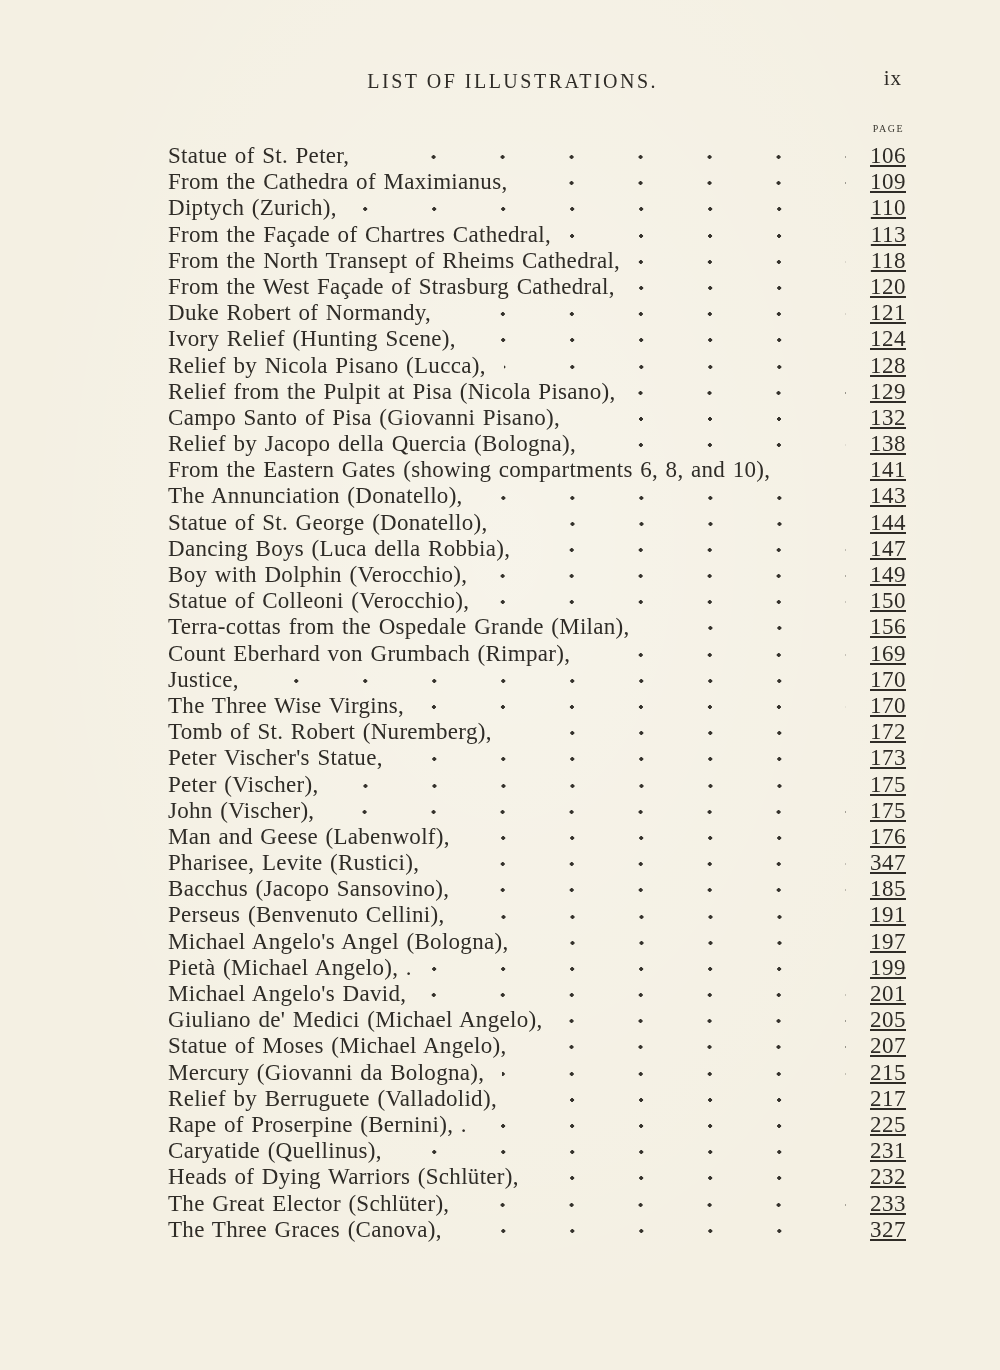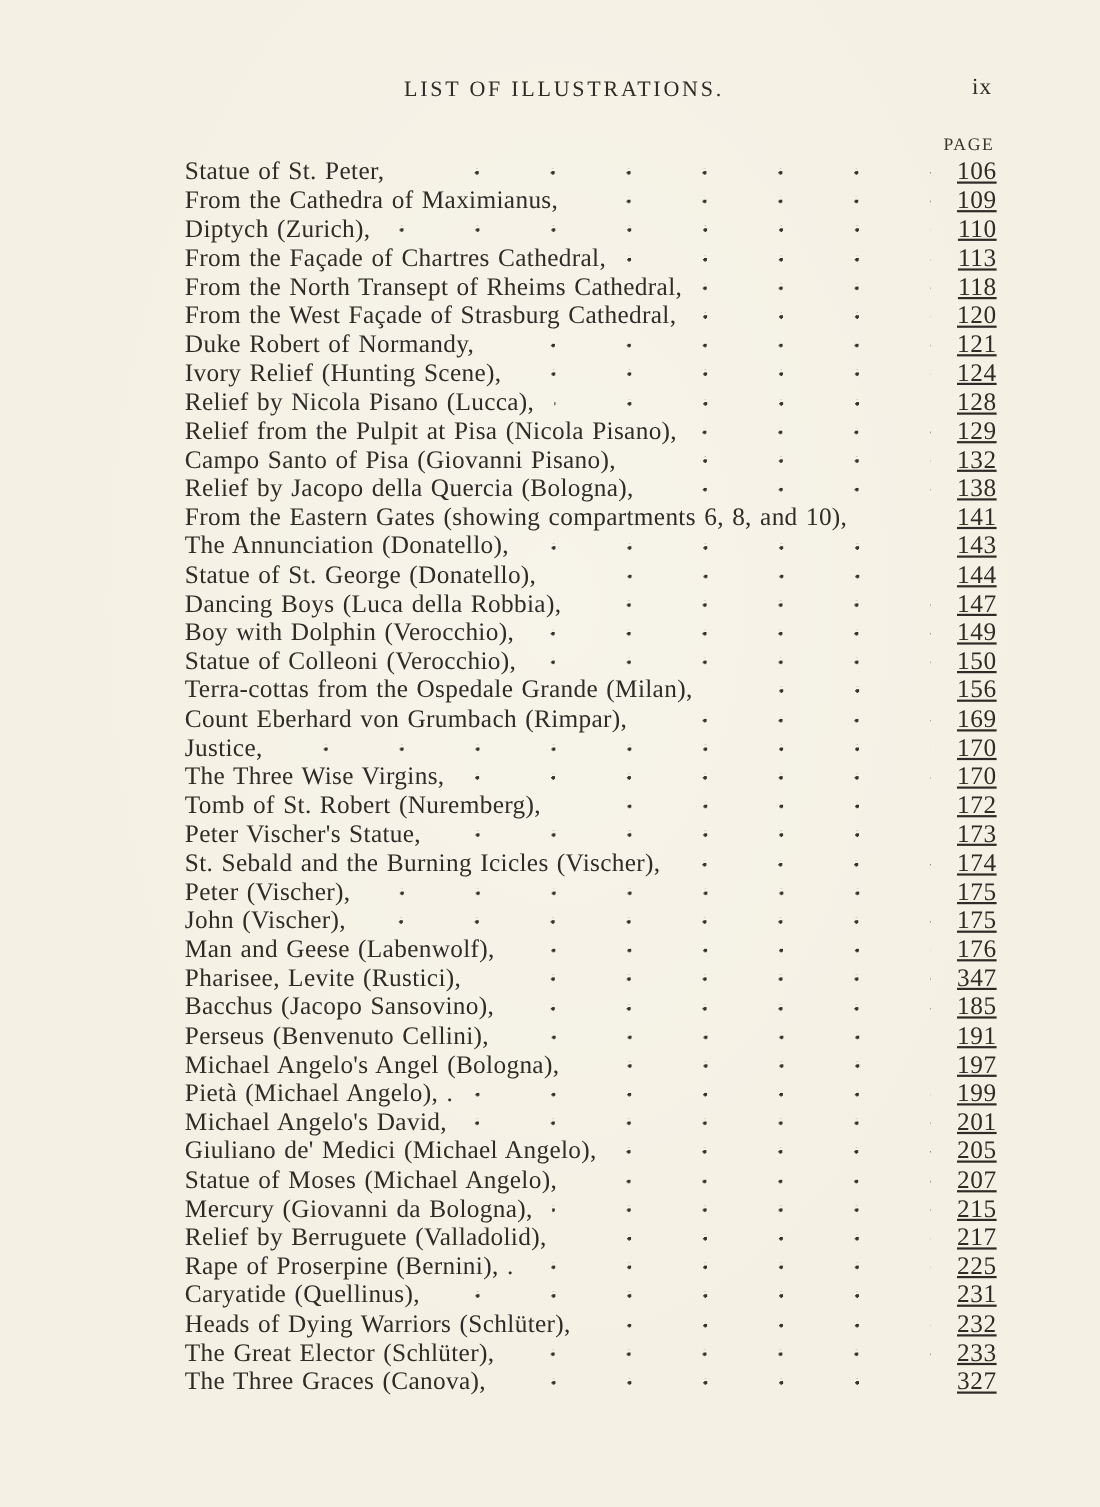--- a/index.html
+++ b/index.html
@@ -45,21 +45,21 @@
     position: absolute;
     right: 2px;
     top: -4px;
     font-size: 21px;
     letter-spacing: 1px;
   }
   .col-label {
     position: absolute;
     top: 123px;
     right: 108px;
-    font-size: 16px;
+    font-size: 10px;
     letter-spacing: 1.5px;
     color: #3a372f;
   }
   .entries {
     position: absolute;
     top: 143px;
     left: 168px;
     right: 106px;
   }
   .row {
@@ -218,25 +218,20 @@
         <span class="title">Tomb of St. Robert (Nuremberg),</span>
         <span class="leader"></span>
         <span class="pageno">172</span>
       </div>
       <div class="row">
         <span class="title">Peter Vischer's Statue,</span>
         <span class="leader"></span>
         <span class="pageno">173</span>
       </div>
       <div class="row">
-        <span class="title">St. Sebald and the Burning Icicles (Vischer),</span>
-        <span class="leader"></span>
-        <span class="pageno">174</span>
-      </div>
-      <div class="row">
         <span class="title">Peter (Vischer),</span>
         <span class="leader"></span>
         <span class="pageno">175</span>
       </div>
       <div class="row">
         <span class="title">John (Vischer),</span>
         <span class="leader"></span>
         <span class="pageno">175</span>
       </div>
       <div class="row">

